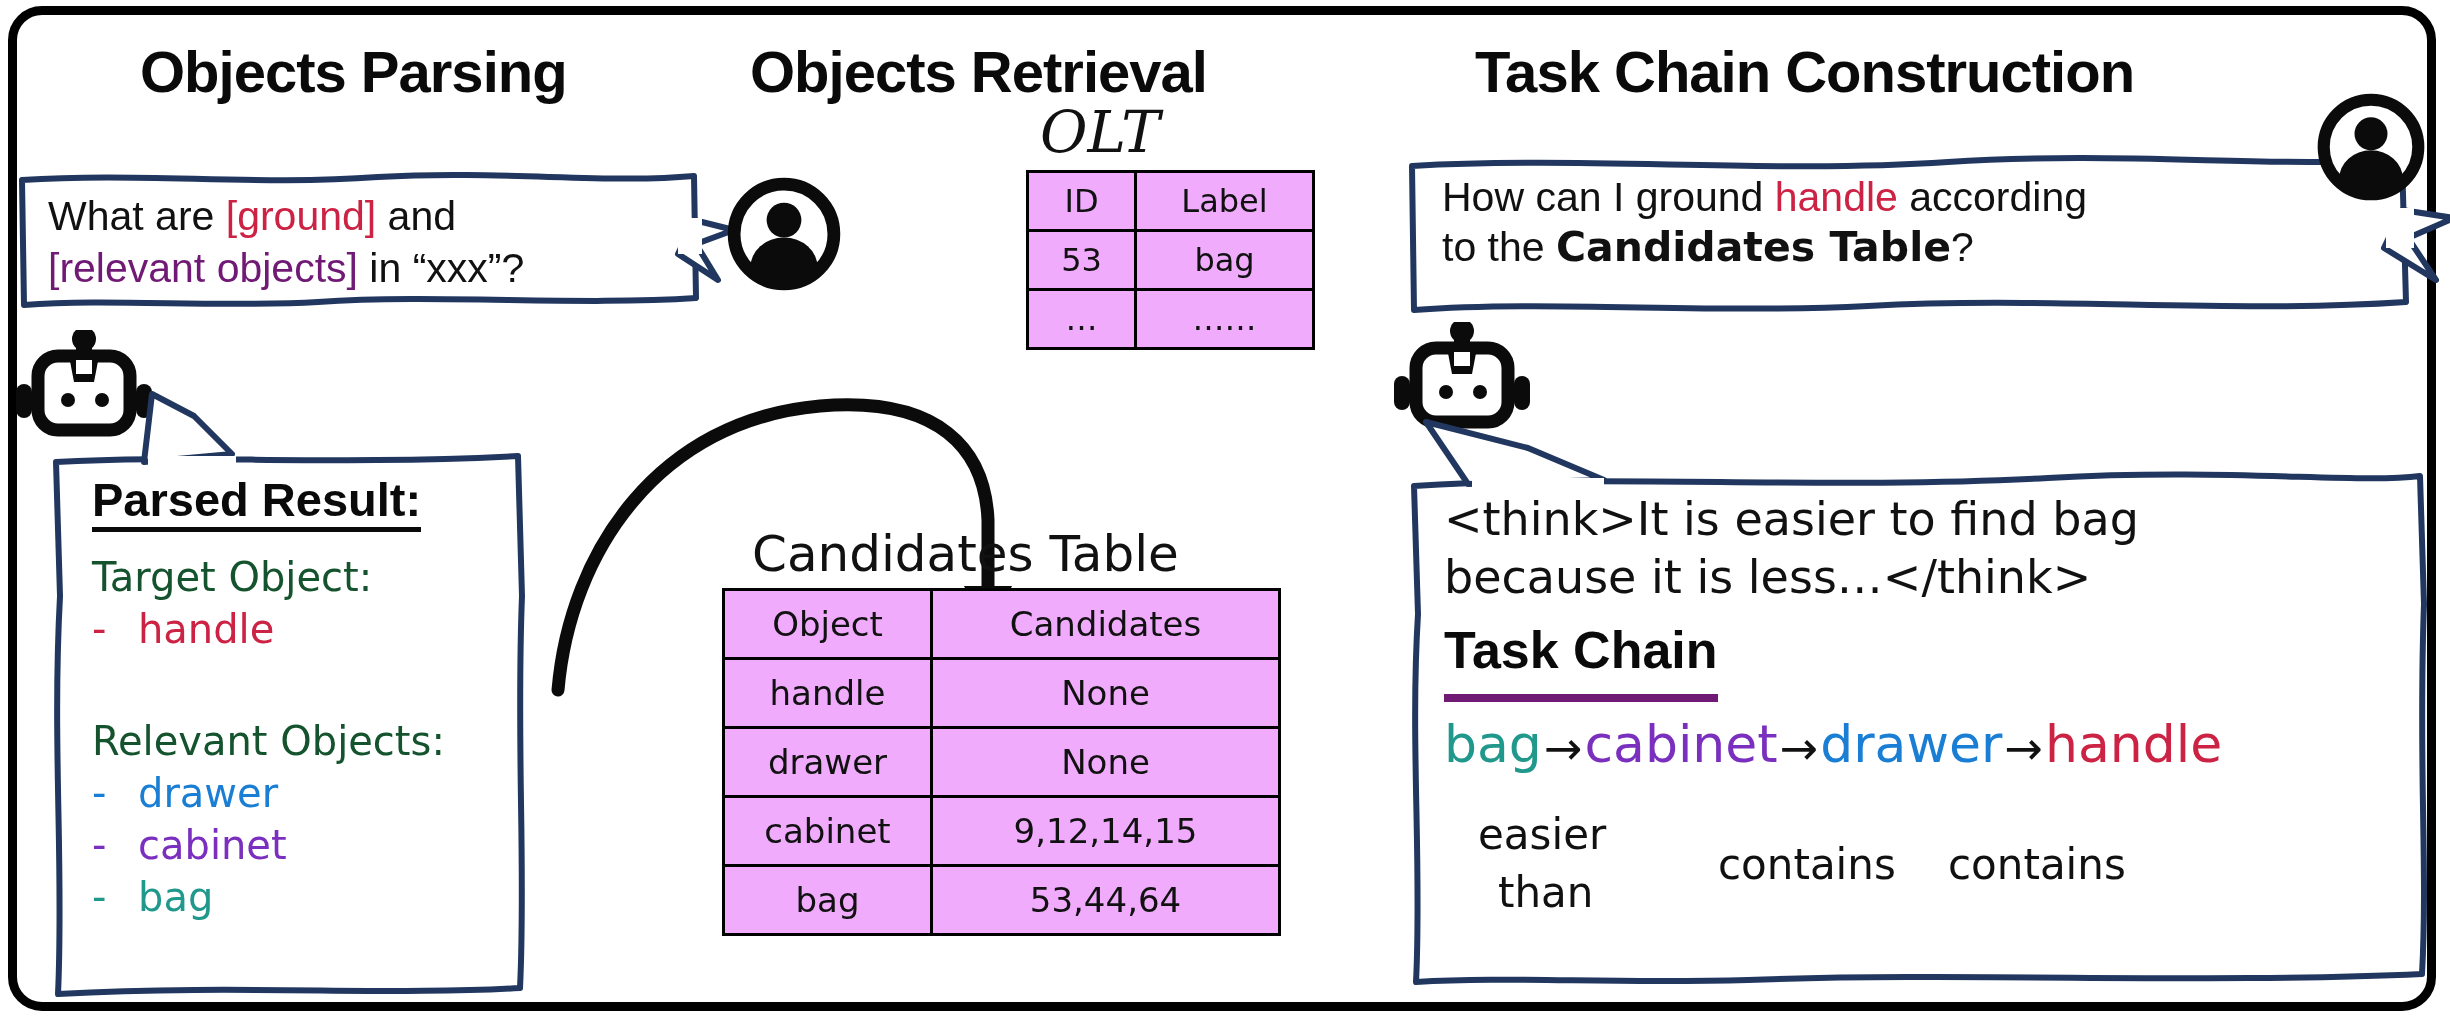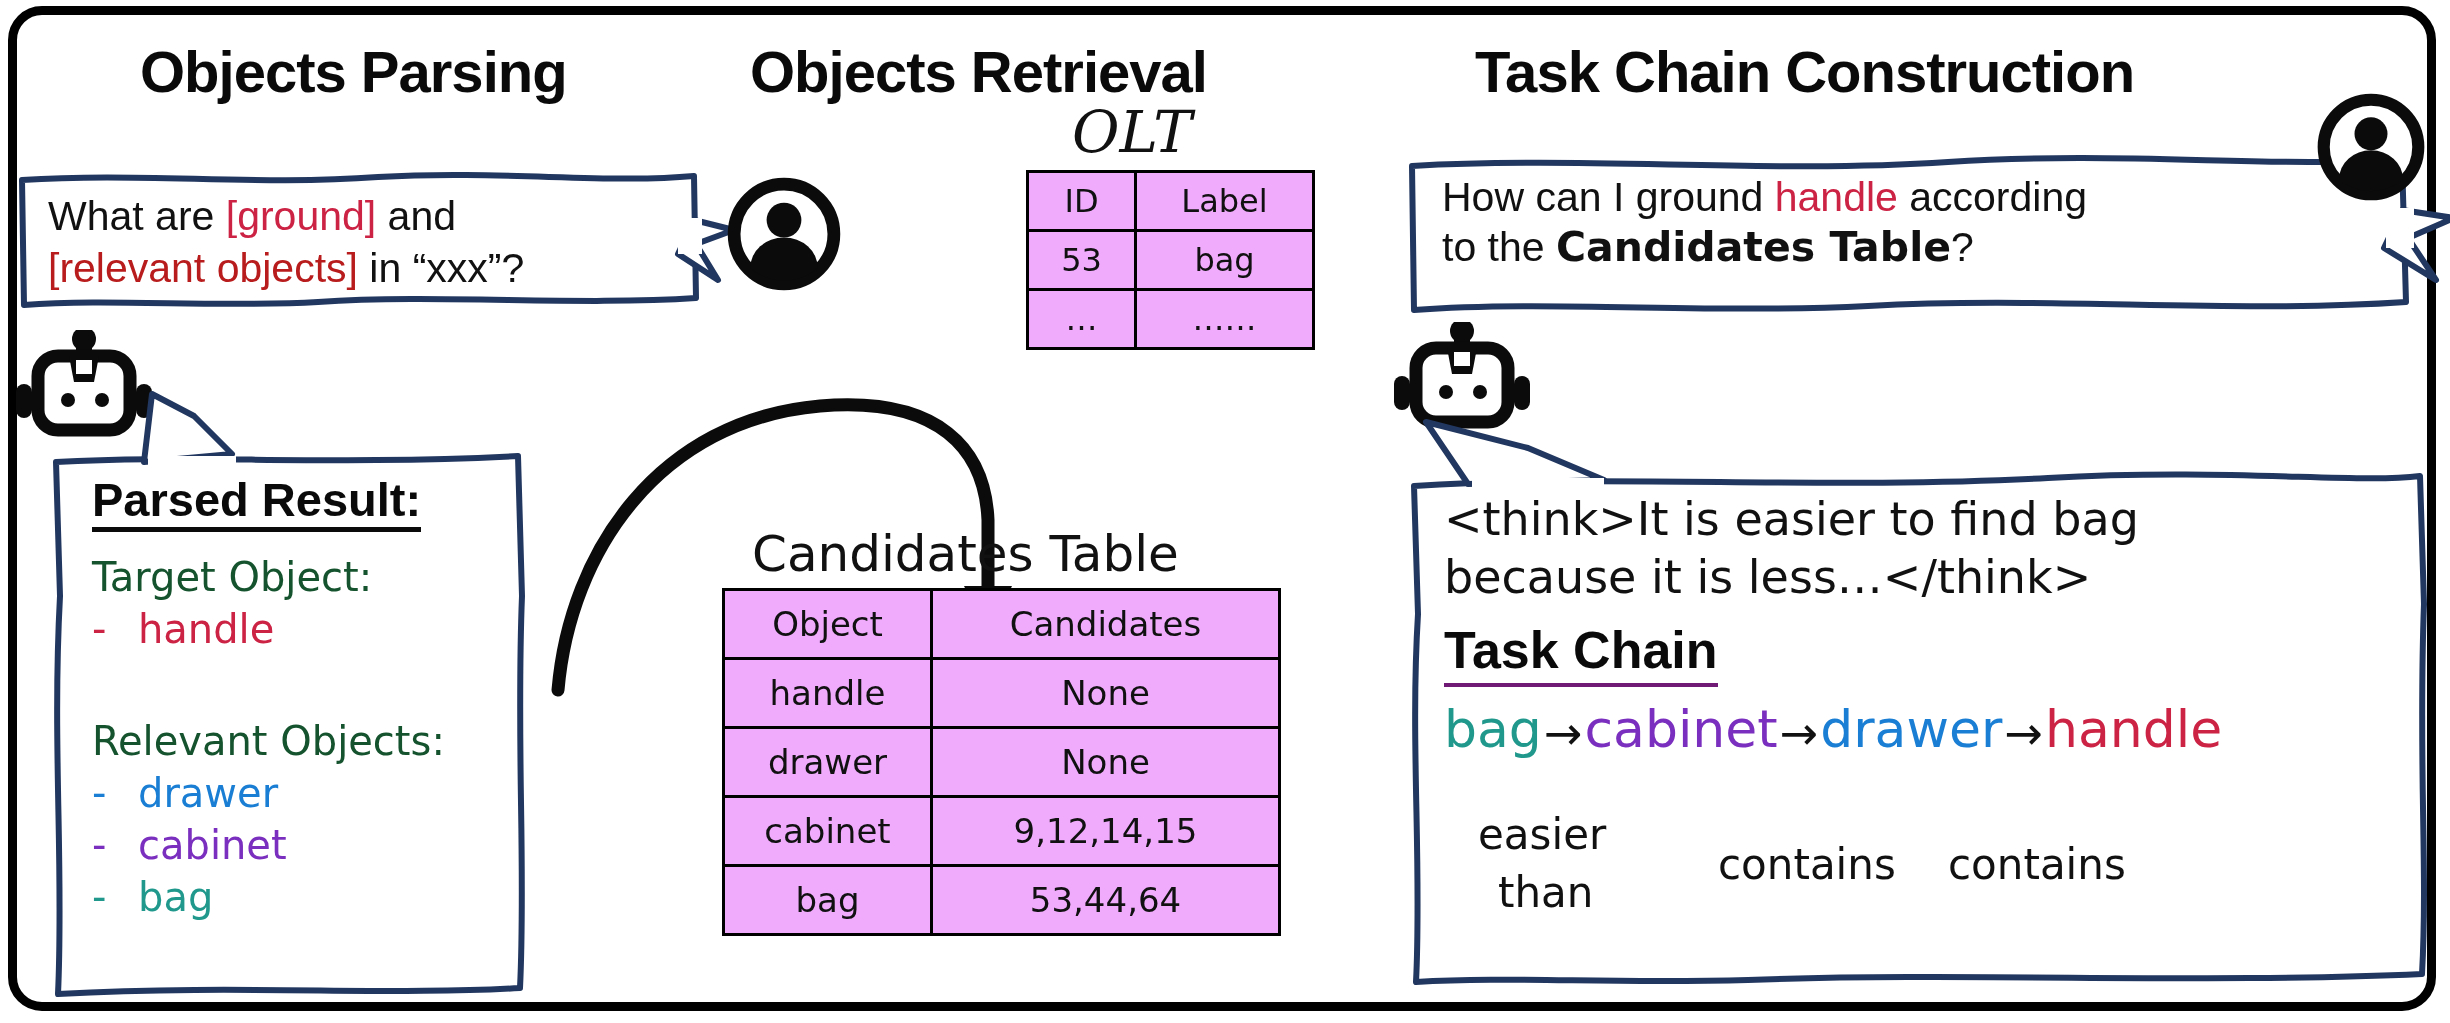--- a/index.html
+++ b/index.html
@@ -17,21 +17,21 @@
   #title-retrieval{left:750px;top:38px;}
   #title-chain{left:1475px;top:38px;}
 
   
   .bubble{position:absolute;box-sizing:border-box;background:#fff;}
   .bubble svg{position:absolute;left:0;top:0;overflow:visible;}
   .bubble .btext{position:absolute;left:0;top:0;width:100%;height:100%;}
 
   
   .c-red{color:#CC2244;}
-  .c-orange{color:#b91c1c;}
+  .c-orange{color:#701a75;}
   .c-blue{color:#1A7FD4;}
   .c-purple{color:#7B2FBE;}
   .c-teal{color:#20998C;}
 
   
   #bubble-q1 .btext{padding:22px 26px 0 30px;}
   .q-line{font-family:"Liberation Sans",sans-serif;font-size:41px;color:#111;
     line-height:52px;white-space:nowrap;}
 
   
@@ -65,21 +65,21 @@
 
   
   #bubble-q2 .btext{padding:20px 30px 0 34px;}
   .q2-line{font-family:"Liberation Sans",sans-serif;font-size:41px;color:#111;
     line-height:50px;white-space:nowrap;}
   .q2-bold{font-family:"DejaVu Sans",sans-serif;font-weight:bold;}
 
   #bubble-answer .btext{padding:26px 0 0 36px;}
   .think-line{font-family:"DejaVu Sans",sans-serif;font-size:46px;color:#111;line-height:58px;white-space:nowrap;}
   .tc-title{font-family:"Liberation Sans",sans-serif;font-weight:bold;font-size:52px;color:#0a0a0a;
-    display:inline-block;border-bottom:4px solid #701a75;padding-bottom:3px;margin-top:14px;}
+    display:inline-block;border-bottom:8px solid #701a75;padding-bottom:14px;margin-top:14px;}
   .chain{margin-top:12px;white-space:nowrap;font-family:"DejaVu Sans",sans-serif;font-size:52px;}
   .chain .arr{display:inline-block;color:#111;font-size:46px;vertical-align:middle;margin:0 2px;}
   .rel-row{position:absolute;font-family:"DejaVu Sans",sans-serif;font-size:42px;color:#111;}
 </style>
 </head>
 <body>
 
 <div id="stage">
   <div class="outer-frame"></div>
 
@@ -149,21 +149,21 @@
         <span class="dash">-</span><span>bag</span>
       </div>
     </div>
   </div>
 
   <svg style="position:absolute;left:540px;top:300px;" width="620" height="400" viewBox="0 0 620 400">
     <path d="M18,390 C30,250 120,120 280,106 C400,96 445,150 448,220 L448,300" fill="none" stroke="#0b0b0b" stroke-width="13" stroke-linecap="round"></path>
     <path d="M448,336 L424,286 L472,286 Z" fill="#0b0b0b"></path>
   </svg>
 
-  <div class="tbl-caption" id="olt-caption" style="left:1072px;top:98px;">OLT</div>
+  <div class="tbl-caption" id="olt-caption" style="left:1040px;top:98px;">OLT</div>
   <table class="sketch" id="olt-table" style="left:1026px;top:170px;">
     <tbody>
         <tr>
       <td>ID</td>
       <td class="wide">Label</td>
     </tr>
     <tr>
       <td class="c-teal">53</td>
       <td class="wide c-teal">bag</td>
     </tr>

